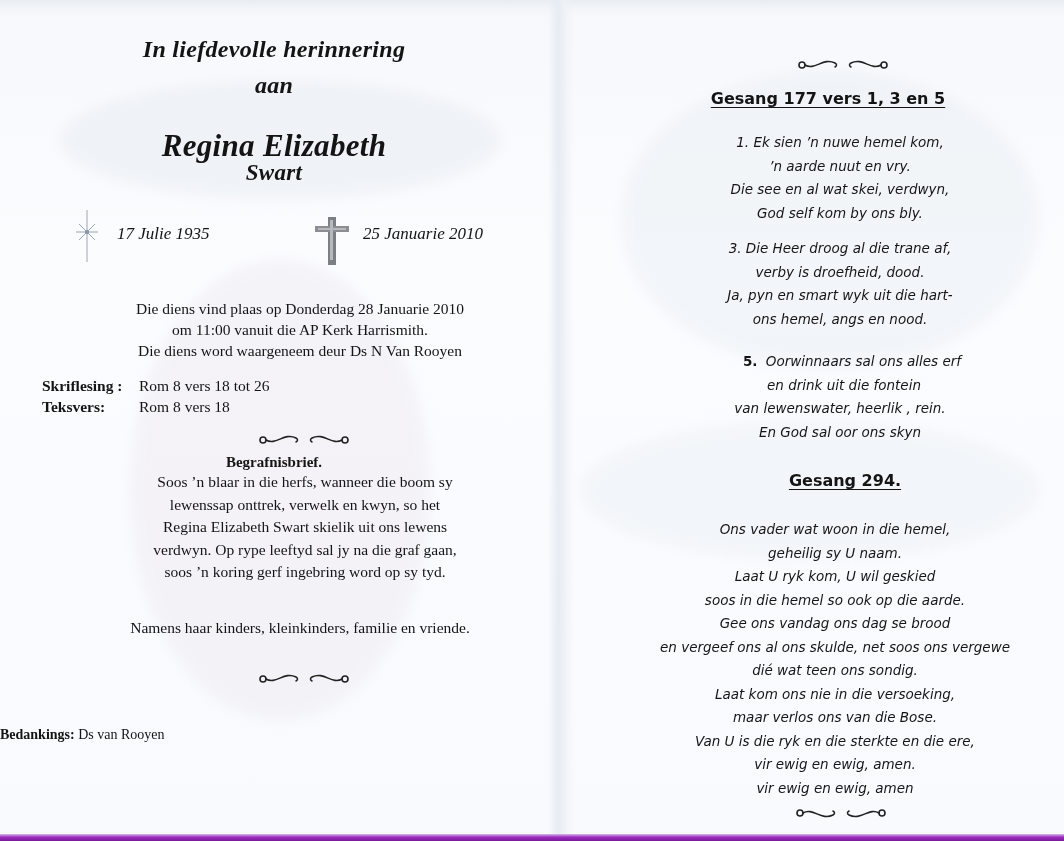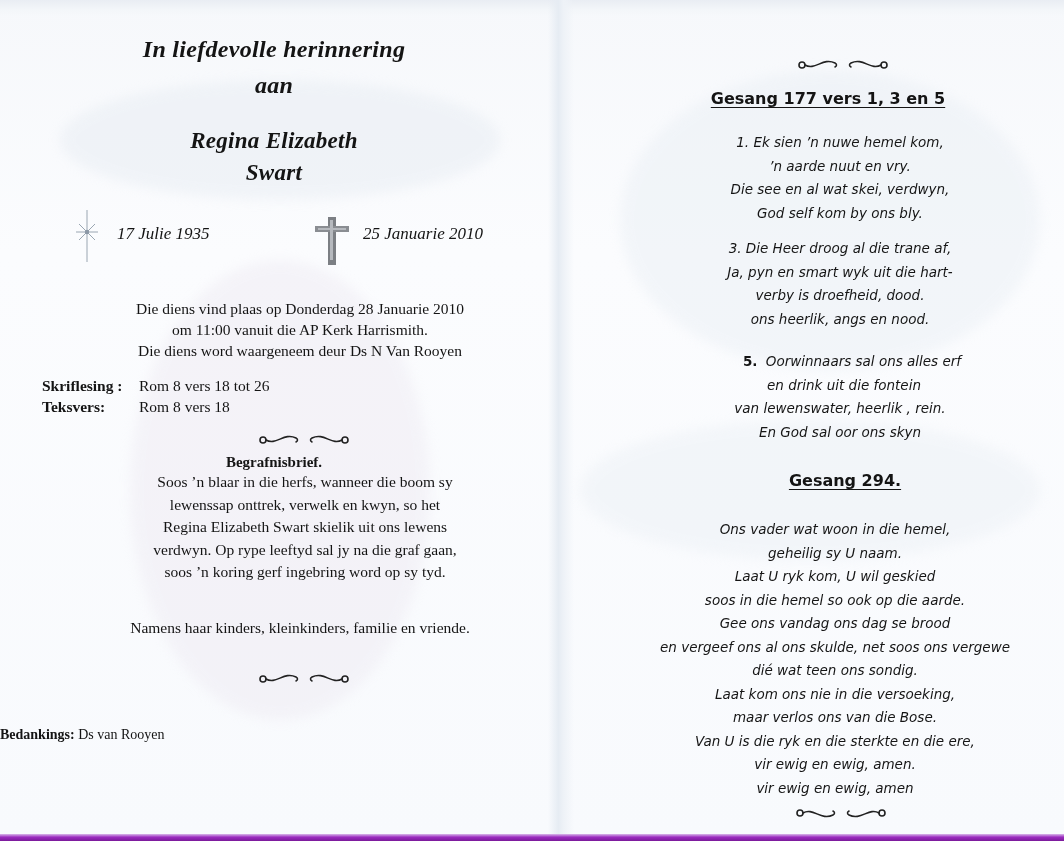--- a/index.html
+++ b/index.html
@@ -23,21 +23,21 @@
     .page { position: absolute; top: 0; height: 834px; }
     .page-left { left: 0; width: 548px; }
     .page-right { left: 574px; width: 490px; }
 
     .script {
       font-family: Liberation Serif, serif; font-style: italic; font-weight: bold;
       text-align: center; position: absolute; left: 0; width: 548px; letter-spacing: .3px;
     }
     .t1 { top: 36px; font-size: 24px; }
     .t2 { top: 72px; font-size: 24px; }
-    .t3 { top: 128px; font-size: 23px; }
+    .t3 { top: 128px; font-size: 31px; }
     .t4 { top: 160px; font-size: 23px; }
 
     .star { position: absolute; left: 74px; top: 210px; width: 26px; height: 52px; }
     .cross { position: absolute; left: 315px; top: 217px; width: 34px; height: 48px; }
     .date { position: absolute; font-family: "Liberation Serif", serif; font-style: italic; font-size: 17px; top: 224px; }
     .date-birth { left: 117px; }
     .date-death { left: 363px; font-style: italic; }
 
     .service { position: absolute; left: 70px; width: 460px; top: 298px; text-align: center;
       font-family: "Liberation Serif", serif; font-size: 15.5px; line-height: 21px; }
@@ -179,23 +179,23 @@
 
   <div class="verse v1">
     <div>1. Ek sien ’n nuwe hemel kom,</div>
     <div>’n aarde nuut en vry.</div>
     <div>Die see en al wat skei, verdwyn,</div>
     <div>God self kom by ons bly.</div>
   </div>
 
   <div class="verse v3">
     <div>3. Die Heer droog al die trane af,</div>
+    <div>verby is droefheid, dood.</div>
     <div>Ja, pyn en smart wyk uit die hart-</div>
-    <div>verby is droefheid, dood.</div>
-    <div>ons heerlik, angs en nood.</div>
+    <div>ons hemel, angs en nood.</div>
   </div>
 
   <div class="verse v5">
     <div style="padding-left:24px;">
       <span class="num">5.</span>
       <span>Oorwinnaars sal ons alles erf</span>
     </div>
     <div style="padding-left:8px;">en drink uit die fontein</div>
     <div>van lewenswater, heerlik , rein.</div>
     <div>En God sal oor ons skyn</div>

